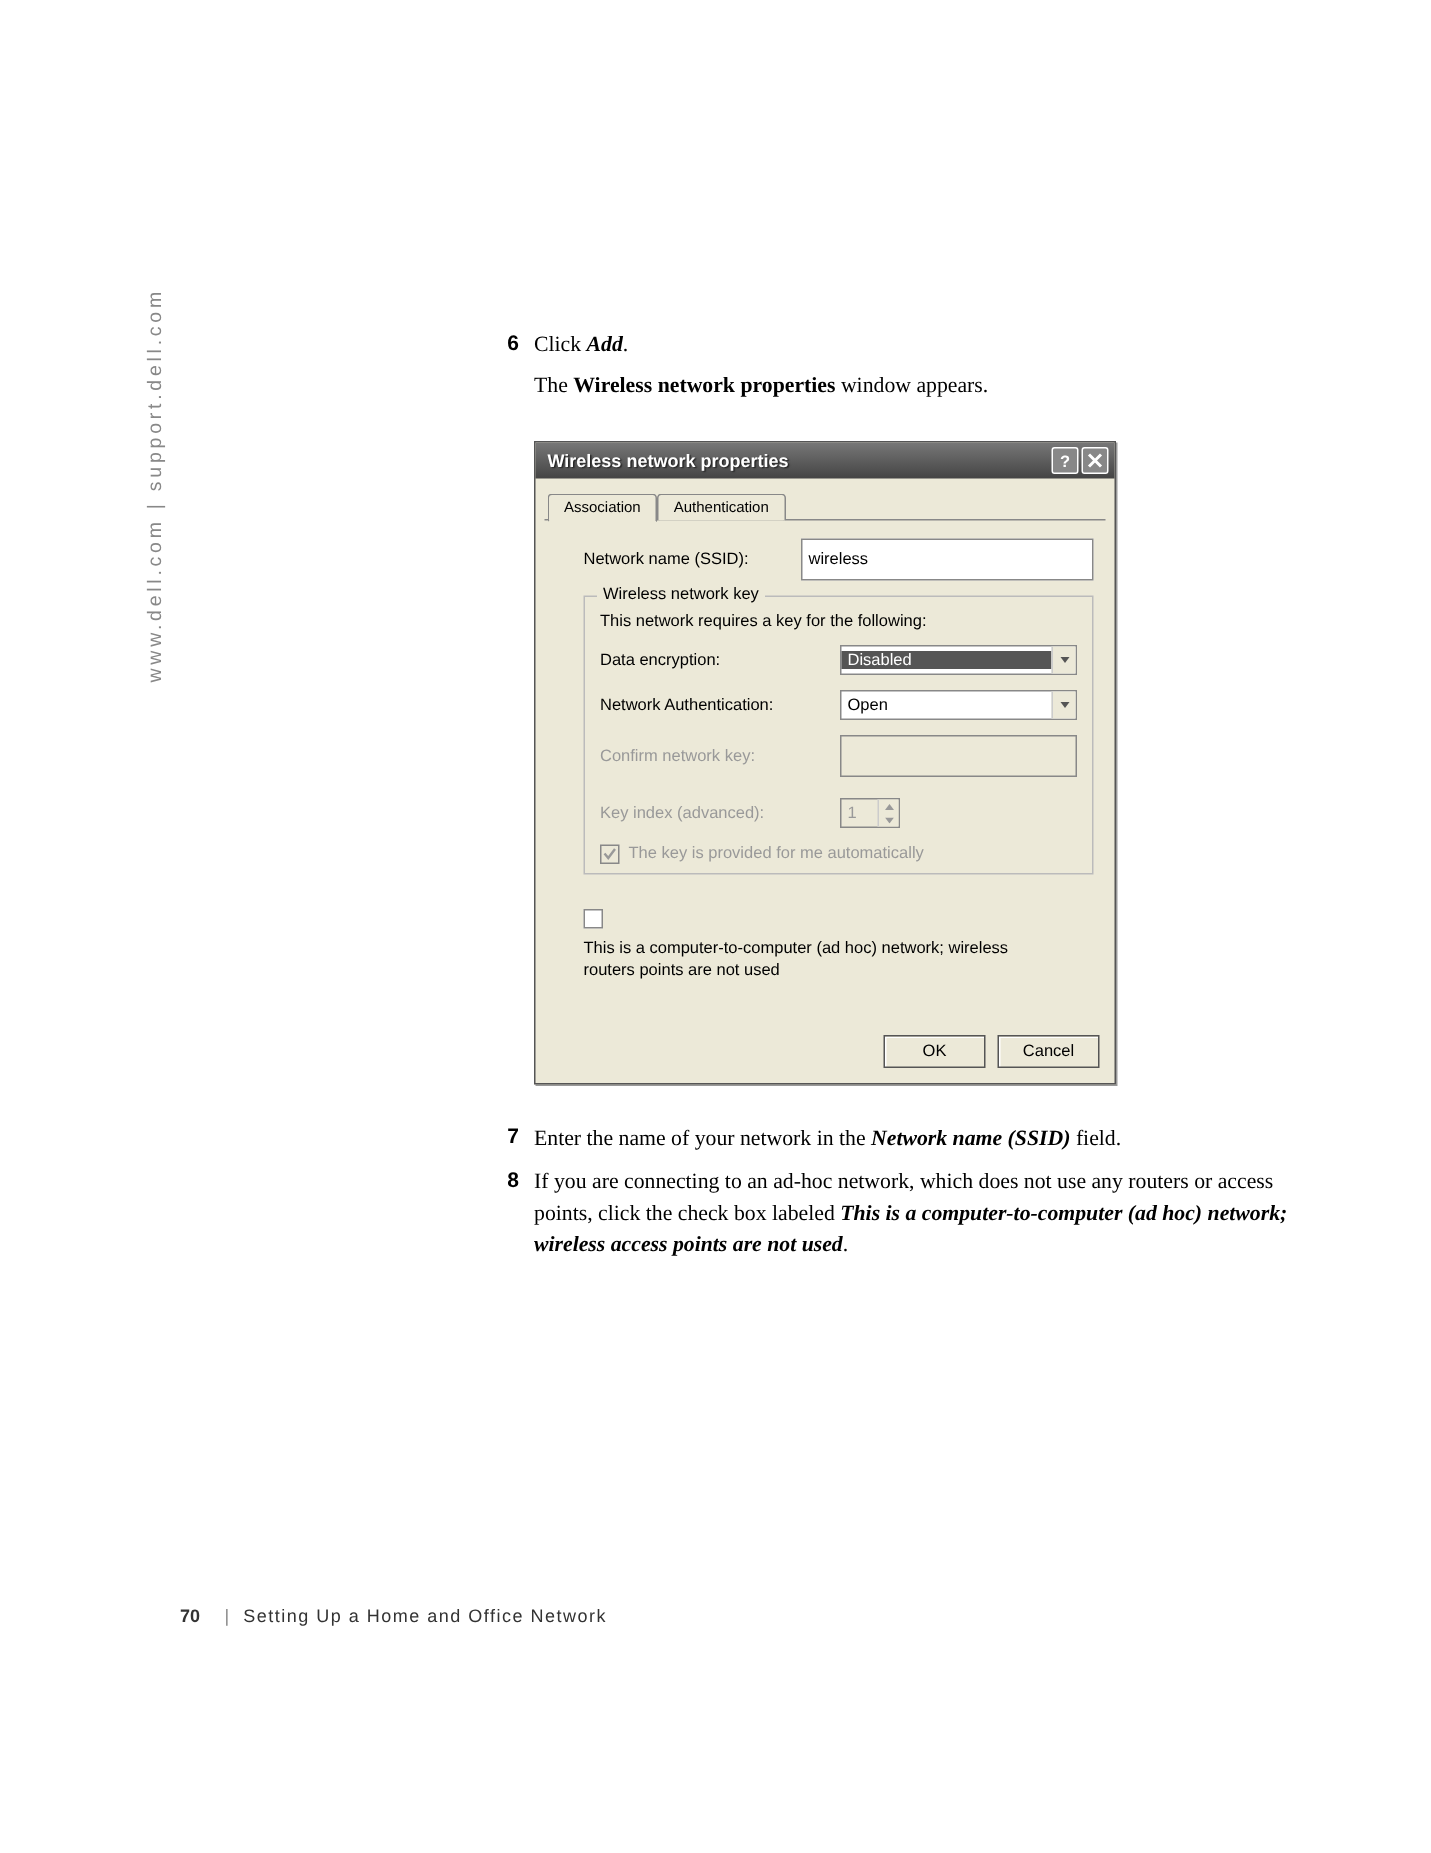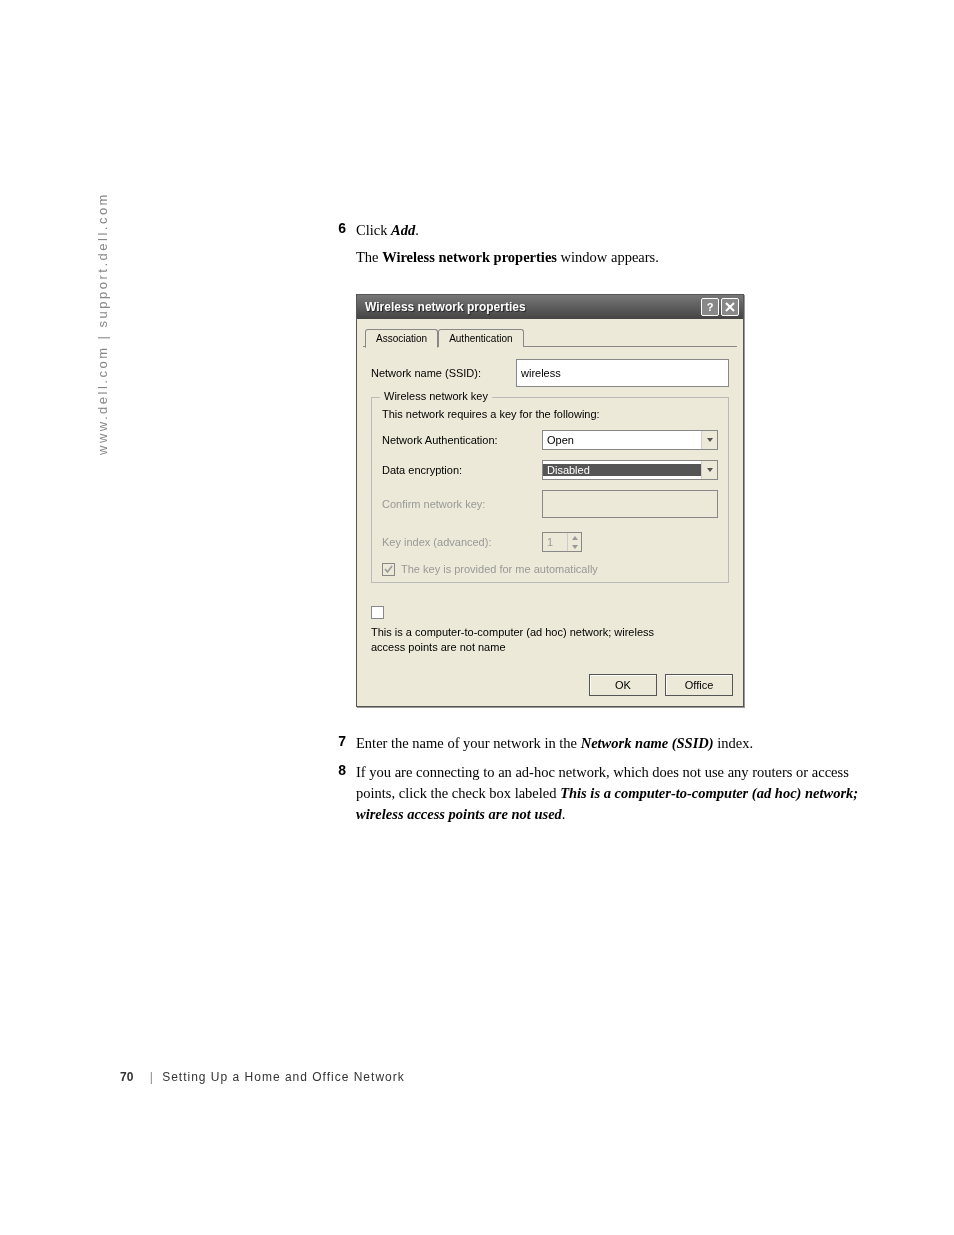--- a/index.html
+++ b/index.html
@@ -118,21 +118,21 @@
     position: relative;
     z-index: 1;
   }
   .tab.active {
     background: #ece9d8;
     z-index: 2;
     border-bottom: 1px solid #ece9d8;
     margin-bottom: -1px;
   }
   .panel {
-    padding: 12px 14px 6px 14px;
+    padding: 12px 14px 6px 32px;
   }
   .field-row {
     display: flex;
     align-items: center;
     margin-bottom: 10px;
   }
   .field-label {
     width: 145px;
     font-size: 11px;
   }
@@ -227,20 +227,21 @@
   }
   .btn {
     min-width: 68px;
     height: 22px;
     border: 1px solid #555;
     background: #ece9d8;
     font-size: 11px;
     font-family: Tahoma, Arial, sans-serif;
     display:flex; align-items:center; justify-content:center;
     box-shadow: inset 1px 1px 0 #fff;
+    margin-top: 16px;
   }
 
   .footer {
     position: absolute;
     left: 120px;
     top: 1070px;
     font-family: Arial, sans-serif;
     font-size: 12px;
     color: #333;
     letter-spacing: 1px;
@@ -289,35 +290,35 @@
       <div class="field-row">
         <div class="field-label">Network name (SSID):</div>
         <div class="text-input">wireless</div>
       </div>
 
       <div class="fieldset">
         <div class="legend">Wireless network key</div>
         <div class="helper">This network requires a key for the following:</div>
 
         <div class="field-row">
-          <div class="field-label" style="width:160px">Network Authentication:</div>
-          <div class="select">
-            <div class="sel-text">Open</div>
+          <div class="field-label" style="width:160px">Data encryption:</div>
+          <div class="select highlighted">
+            <div class="sel-text">Disabled</div>
             <div class="dd-btn">
                 <svg viewBox="0 0 8 8">
                   <path d="M1 2 L4 6 L7 2 Z" fill="#555"></path>
                 </svg>
               </div>
           </div>
         </div>
 
         <div class="field-row">
-          <div class="field-label" style="width:160px">Data encryption:</div>
-          <div class="select highlighted">
-            <div class="sel-text">Disabled</div>
+          <div class="field-label" style="width:160px">Network Authentication:</div>
+          <div class="select">
+            <div class="sel-text">Open</div>
             <div class="dd-btn">
                 <svg viewBox="0 0 8 8">
                   <path d="M1 2 L4 6 L7 2 Z" fill="#555"></path>
                 </svg>
               </div>
           </div>
         </div>
 
 
         <div class="field-row">
@@ -351,35 +352,35 @@
               </svg>
           </div>
           <div class="cb-label disabled">The key is provided for me automatically</div>
         </div>
       </div>
 
       <div class="checkbox-row adhoc-row" style="margin-top:6px; margin-bottom:6px;flex-direction:column;">
         <div class="cb"></div>
         <div class="cb-label">
           <span>This is a computer-to-computer (ad hoc) network; wireless</span>
-          <span class="adhoc-indent">access points are not name</span>
+          <span class="adhoc-indent">routers points are not used</span>
         </div>
       </div>
     </div>
 
     <div class="btn-row">
       <div class="btn">OK</div>
-      <div class="btn">Office</div>
+      <div class="btn">Cancel</div>
     </div>
   </div>
 
   <div class="step-row">
     <div class="step-num">7</div>
     <div class="step-body">
-      <span>Enter the name of your network in the </span><span class="b">Network name (SSID)</span><span> index.</span>
+      <span>Enter the name of your network in the </span><span class="b">Network name (SSID)</span><span> field.</span>
     </div>
   </div>
 
   <div class="step-row" style="margin-top:8px">
     <div class="step-num">8</div>
     <div class="step-body">
       <span>If you are connecting to an ad-hoc network, which does not use any routers or access points, click the check box labeled </span><span class="b">This is a computer-to-computer (ad hoc) network; wireless access points are not used</span><span>.</span>
     </div>
   </div>
 

